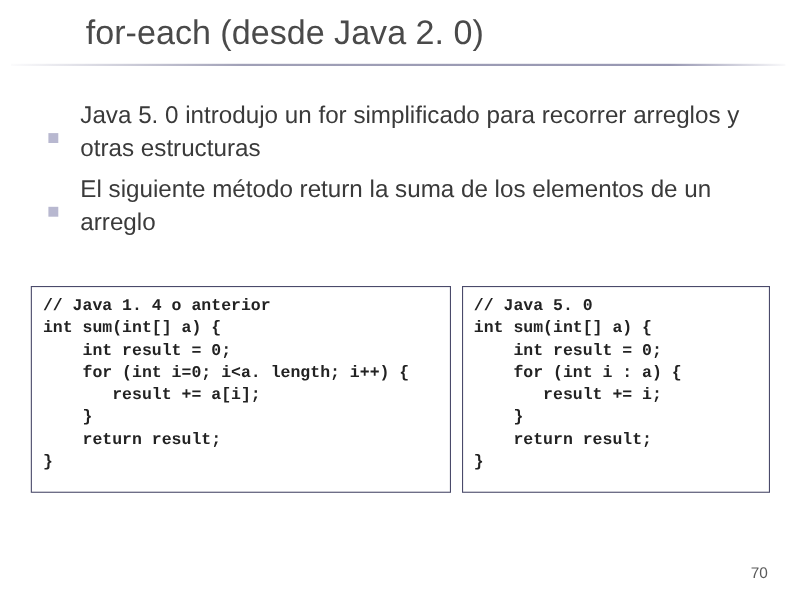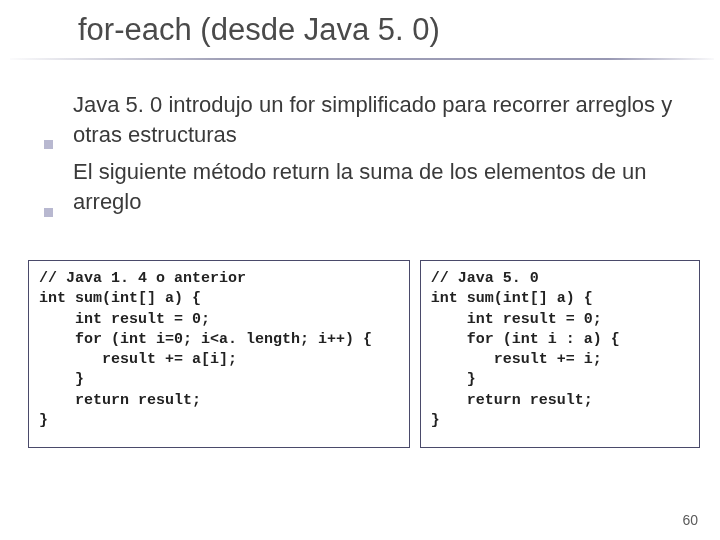--- a/index.html
+++ b/index.html
@@ -46,21 +46,21 @@
       rgba(150,150,175,0.05) 100%);
   }
   .bullets {
     position: absolute;
     top: 90px;
     left: 44px;
     right: 28px;
   }
   .bullet-row {
     display: flex;
-    align-items: flex-end;
+    align-items: center;
     margin-bottom: 8px;
   }
   .bullet-sq {
     width: 9px;
     height: 9px;
     background: #b8b8d0;
     margin-top: 11px;
     margin-right: 20px;
     flex: 0 0 auto;
   }
@@ -105,21 +105,21 @@
     font-size: 14px;
     color: #5a5a5a;
   }
 </style>
 </head>
 <body>
 
 <div class="slide">
 
   <div class="title-area">
-    <div class="title">for-each (desde Java 5. 0)</div>
+    <div class="title">for-each (desde Java 2. 0)</div>
   </div>
   <div class="title-underline"></div>
 
   <div class="bullets">
     <div class="bullet-row">
       <div class="bullet-sq"></div>
       <div class="bullet-text">Java 5. 0 introdujo un for simplificado para recorrer arreglos y otras estructuras</div>
     </div>
     <div class="bullet-row">
       <div class="bullet-sq"></div>
@@ -139,15 +139,15 @@
     <div class="code-box code-right">// Java 5. 0
 int sum(int[] a) {
     int result = 0;
     for (int i : a) {
        result += i;
     }
     return result;
 }</div>
   </div>
 
-  <div class="page-num">60</div>
+  <div class="page-num">70</div>
 
 </div>
 
 </body></html>

